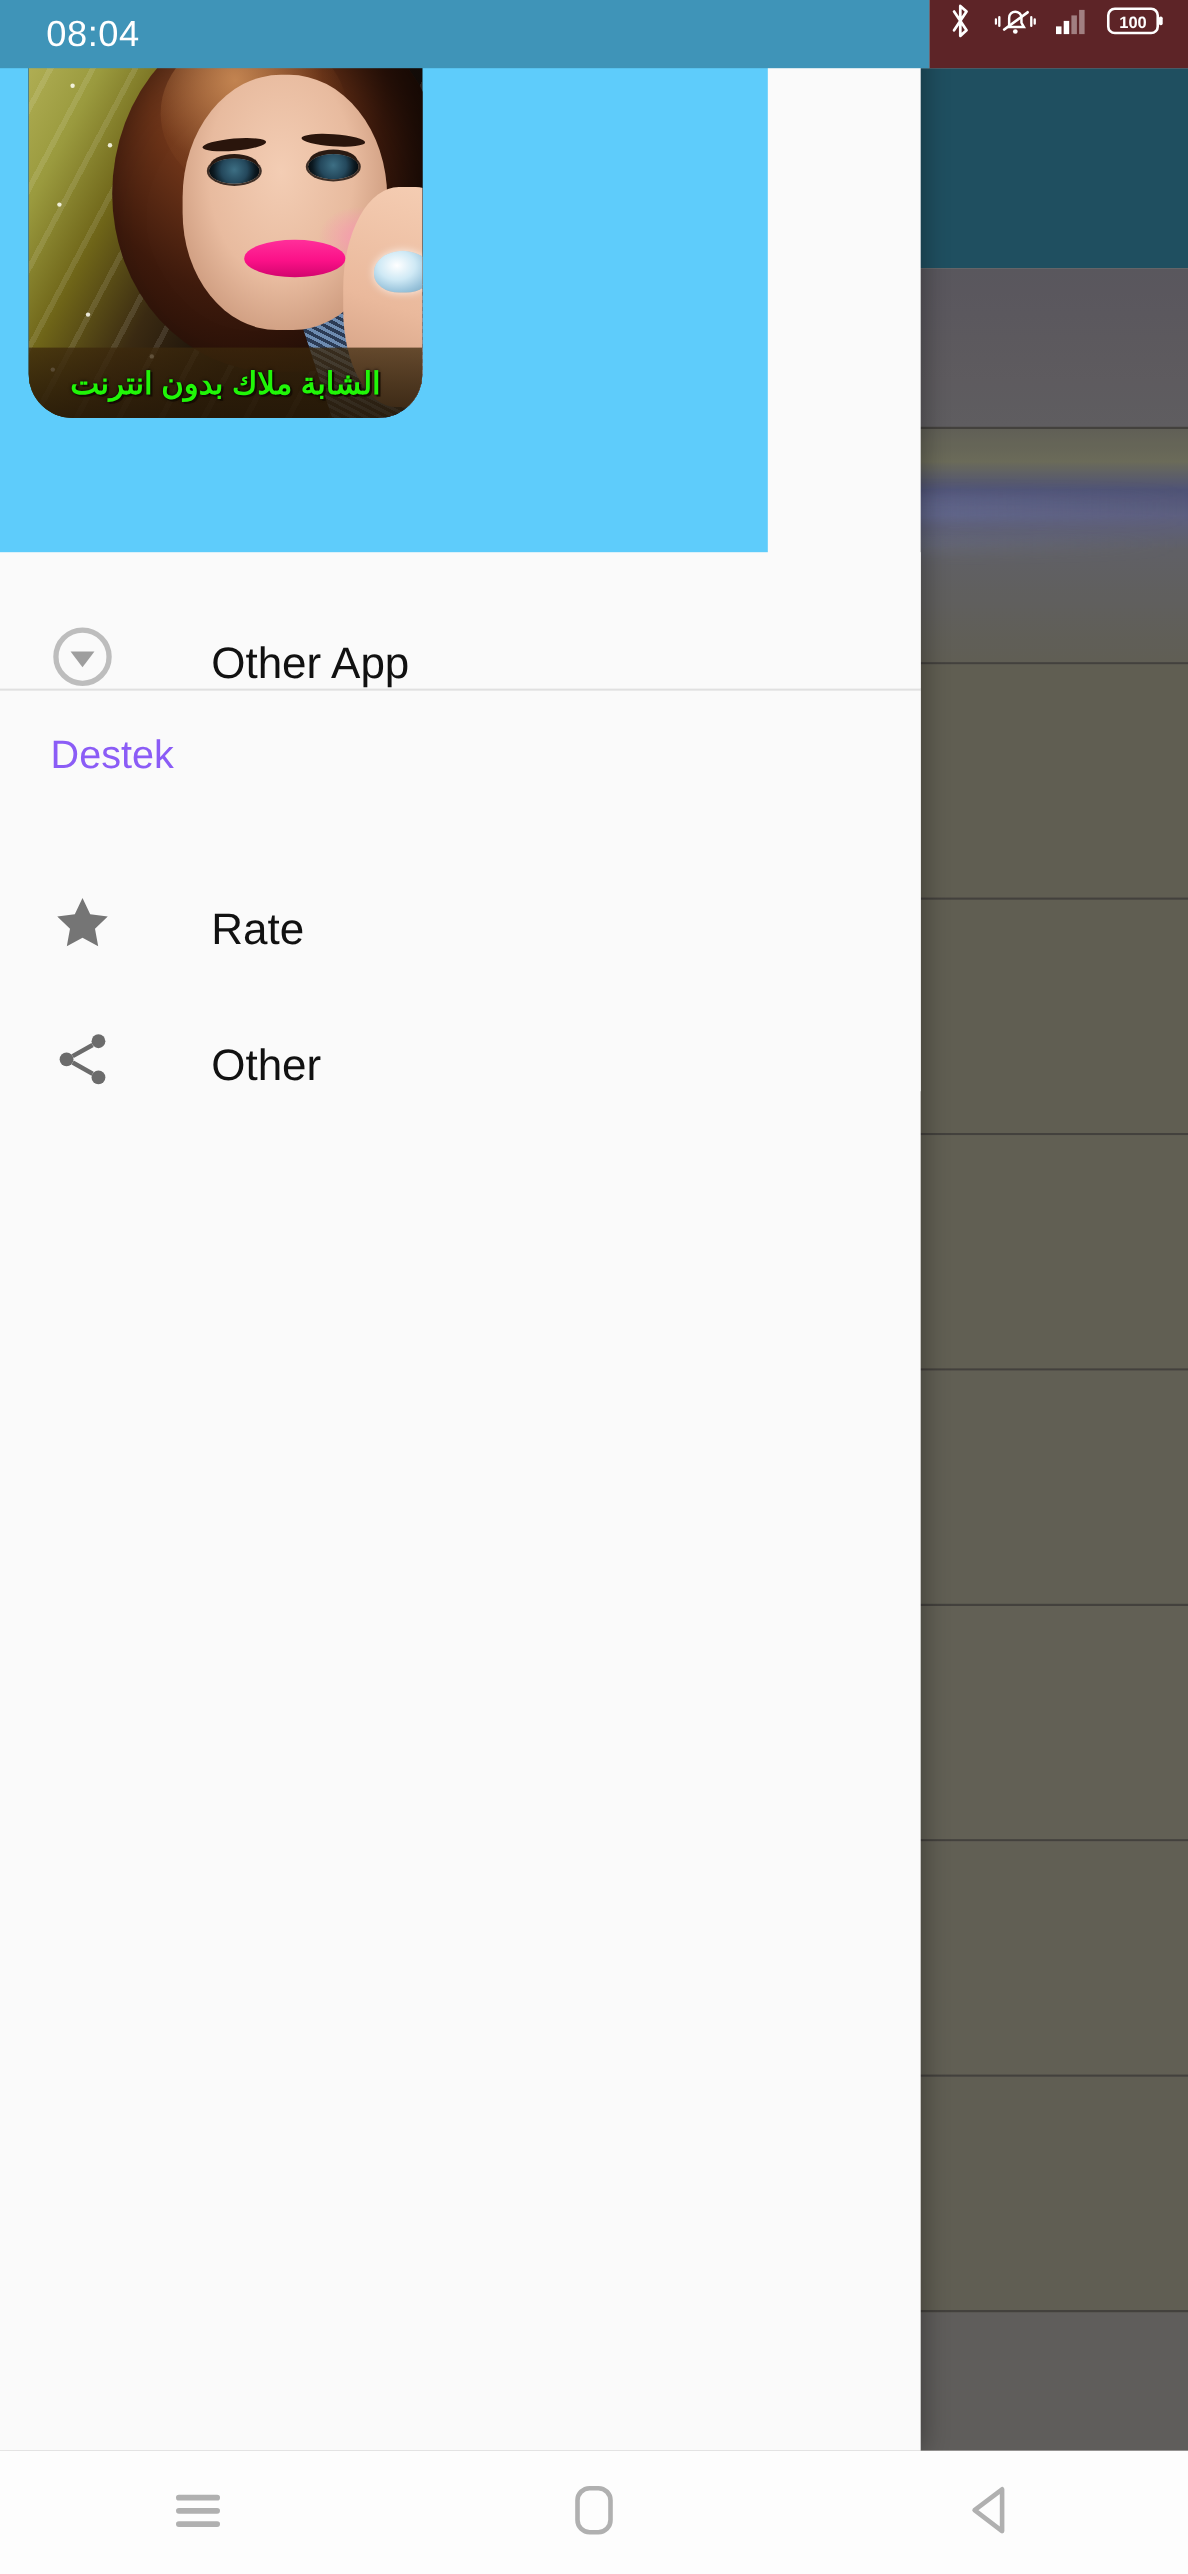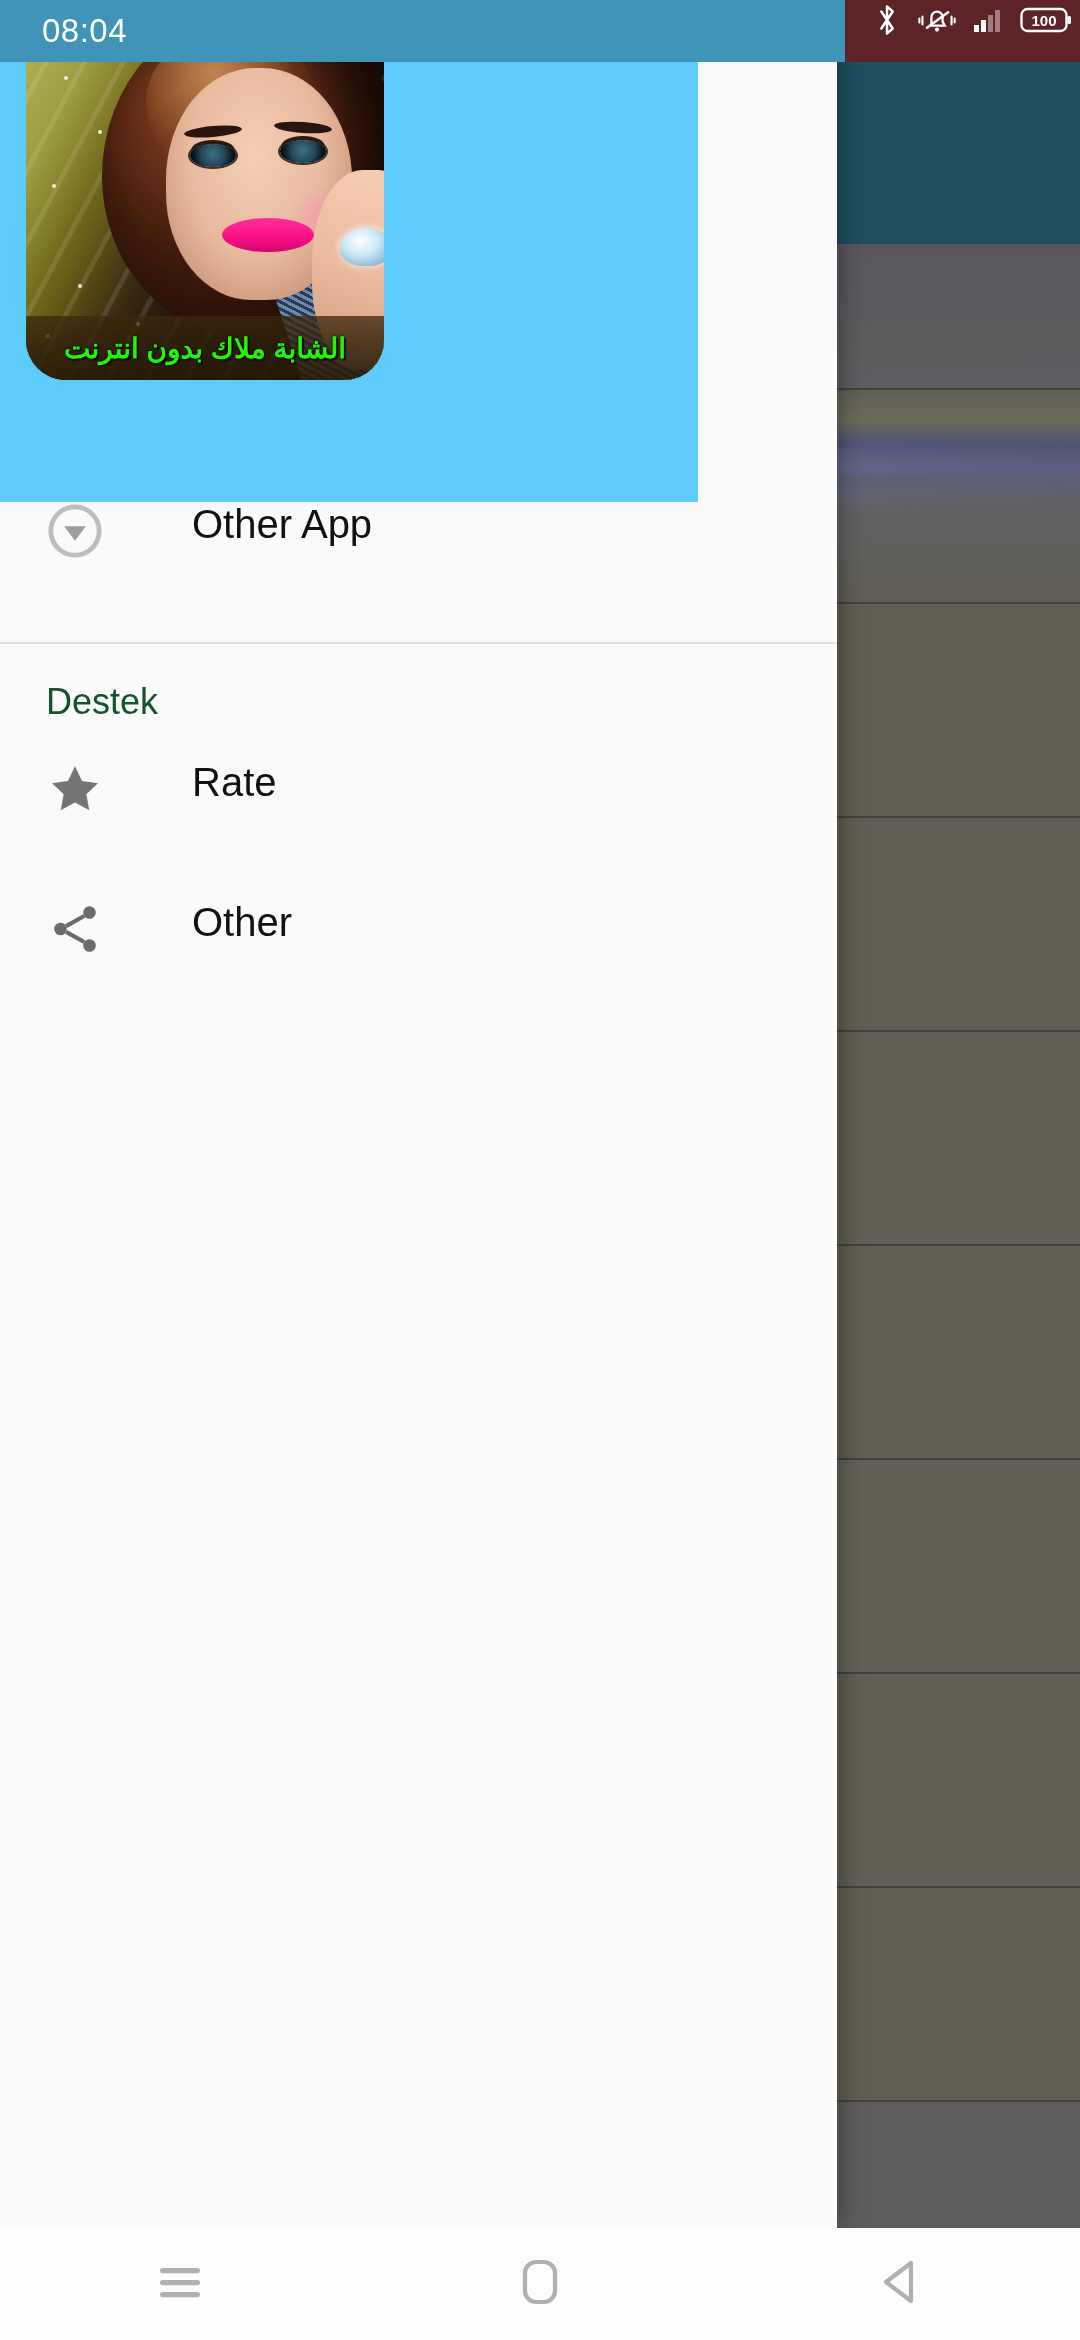--- a/index.html
+++ b/index.html
@@ -39,21 +39,21 @@
   #scrim { position:absolute; left:0; top:0; width:1080px; height:2228px; background:rgba(0,0,0,0.0); }
 
   
   #statusbar { position:absolute; left:0; top:0; width:1080px; height:62px; z-index:40; }
   #sb-left  { position:absolute; left:0; top:0; width:845px; height:62px; background:#3f94b8; }
   #sb-right { position:absolute; left:845px; top:0; width:235px; height:62px; background:#5d2427; }
   #sb-time {
     position:absolute; left:42px; top:0; height:62px; line-height:62px;
     color:#ffffff; font-size:33px; letter-spacing:.5px; z-index:3;
   }
-  .sb-icons { position:absolute; right:8px; top:0; height:43px; display:flex; align-items:center; gap:17px; z-index:3; }
+  .sb-icons { position:absolute; right:22px; top:0; height:43px; display:flex; align-items:center; gap:17px; z-index:3; }
   .sb-icon { display:block; }
 
   
   #drawer {
     position:absolute; left:0; top:0; width:837px; height:2228px;
     background:#fafafa; z-index:30;
     box-shadow:4px 0 22px rgba(0,0,0,0.32);
   }
   #drawer-header {
     position:relative; width:698px; height:502px; background:#5ECCFB;
@@ -127,30 +127,30 @@
     white-space:nowrap;
   }
   #drawer-title {
     position:absolute; left:26px; top:398px;
     color:#0b0b0b; font-size:64px; line-height:1; letter-spacing:-1px;
   }
 
   
   .drawer-section { background:#fafafa; }
   .drawer-item {
-    display:flex; align-items:flex-start; height:140px; padding-left:46px;
+    display:flex; align-items:flex-end; height:124px; padding-left:46px;
   }
   .drawer-item .di-icon { width:96px; display:flex; align-items:center; justify-content:flex-start; }
   .drawer-item .di-label {
     font-size:40px; color:#111111; margin-left:50px;
   }
   .drawer-divider { height:2px; background:#e0e0e0; margin:0; }
   .drawer-subheader {
     height:116px; display:flex; align-items:center; padding-left:46px;
-    font-size:36px; color:#14532d;
+    font-size:36px; color:#8b5cf6;
   }
 
   
   #navbar {
     position:absolute; left:0; bottom:0; width:1080px; height:112px;
     background:#fdfdfd; display:flex; align-items:center; justify-content:space-around;
     z-index:50;
   }
   .nav-btn { width:170px; height:112px; display:flex; align-items:center; justify-content:center; }
 </style>

